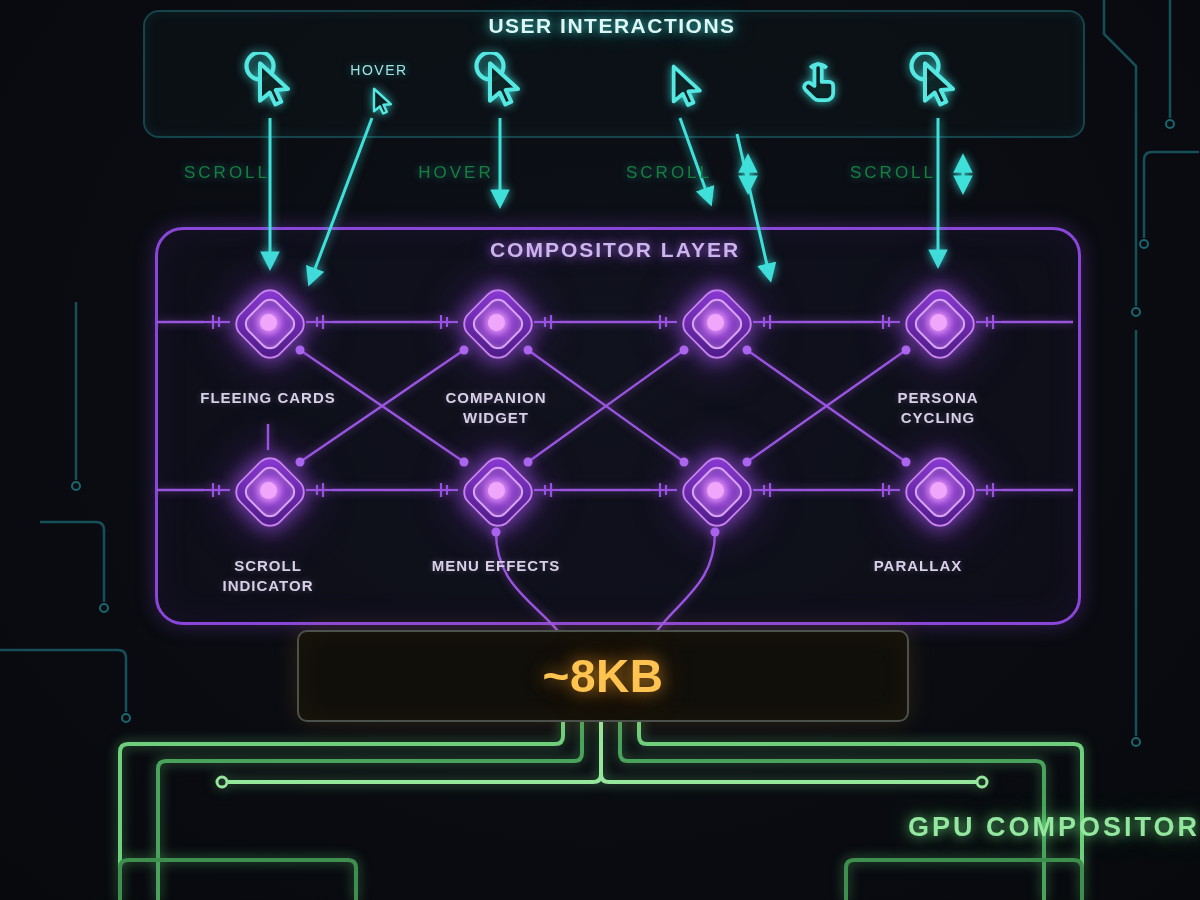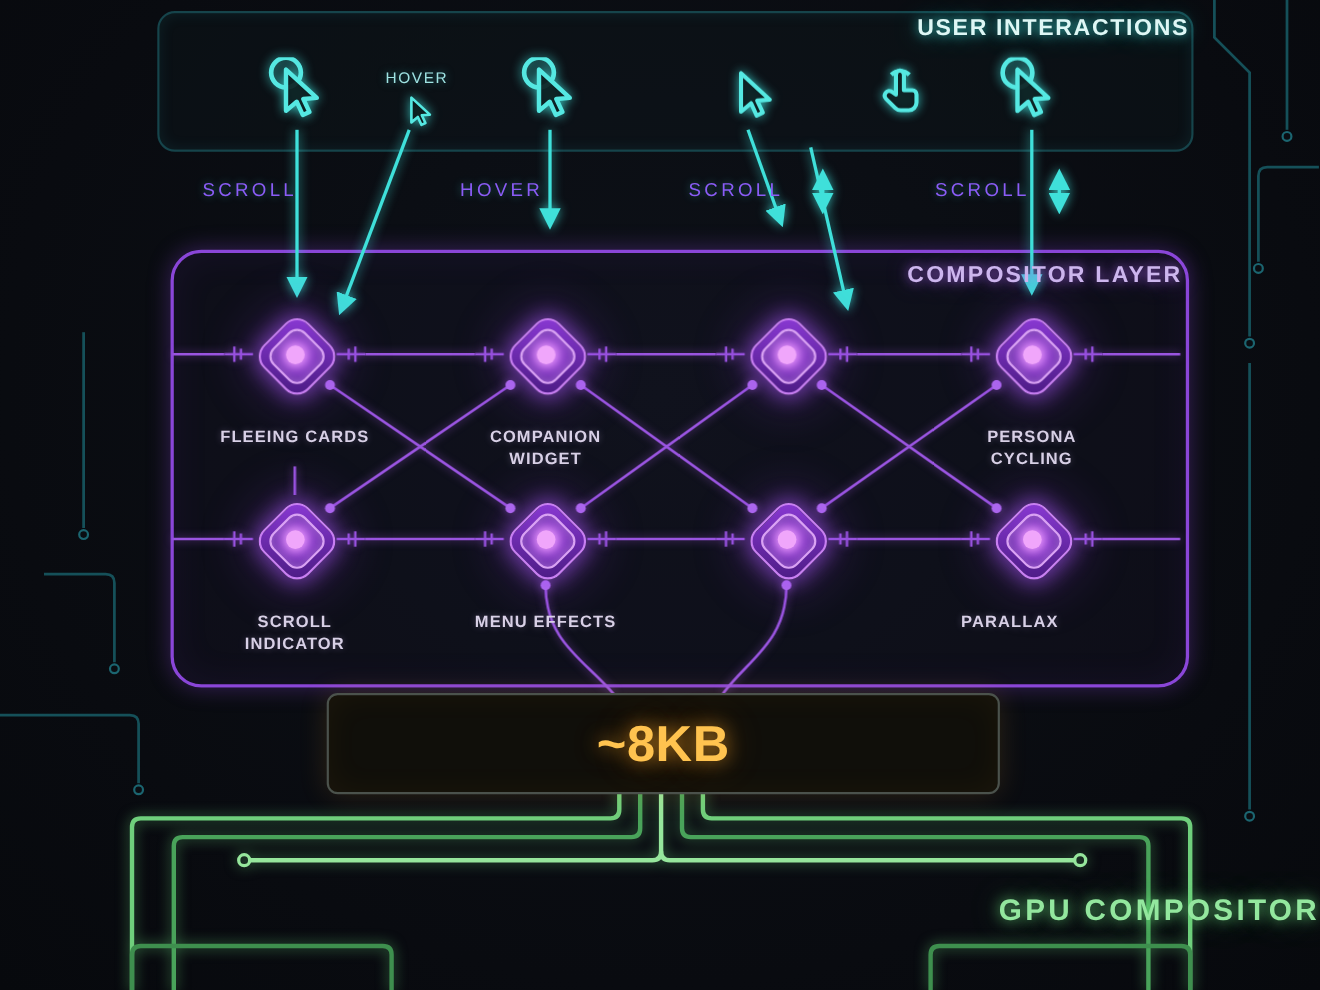--- a/index.html
+++ b/index.html
@@ -19,35 +19,35 @@
     border:2px solid #16444b;border-radius:16px;
     background:rgba(13,22,26,.45);z-index:1;
     box-shadow:0 0 14px rgba(40,160,170,.12) inset;
   }
   #component-panel{
     position:absolute;left:155px;top:227px;width:920px;height:392px;
     border:3px solid #8a46d8;border-radius:28px;
     background:rgba(26,20,42,.28);z-index:1;
     box-shadow:0 0 20px rgba(138,70,216,.35), inset 0 0 36px rgba(138,70,216,.08);
   }
-  .panel-title{position:absolute;text-align:right;font-weight:bold;z-index:3;}
+  .panel-title{position:absolute;text-align:center;font-weight:bold;z-index:3;}
   #ui-title{left:143px;top:14px;width:938px;font-size:21px;letter-spacing:1.5px;color:#def7f5;
     text-shadow:0 0 10px rgba(62,230,224,.85),0 0 24px rgba(62,230,224,.45);}
   #component-title{left:155px;top:238px;width:920px;font-size:21px;letter-spacing:2px;color:#cdb6ee;
     text-shadow:0 0 10px rgba(172,104,240,.8),0 0 22px rgba(172,104,240,.4);}
 
   
   .icon{position:absolute;z-index:3;}
   .icon svg{filter:drop-shadow(0 0 5px rgba(63,224,218,.85));}
   .icon path,.icon circle{stroke:#55e8e2;stroke-width:1.6;fill:rgba(8,14,16,.85);stroke-linejoin:round;}
   .icon .ring, .icon .arc{fill:none;stroke-width:1.7;}
   #hover-label{position:absolute;left:341px;top:62px;width:76px;text-align:center;font-size:14px;
     letter-spacing:1.5px;color:#9fe3e3;z-index:3;text-shadow:0 0 8px rgba(64,210,214,.5);}
 
-  .evt-label{position:absolute;font-size:17px;letter-spacing:3px;color:#8b5cf6;text-align:center;
+  .evt-label{position:absolute;font-size:17px;letter-spacing:3px;color:#15803d;text-align:center;
     z-index:3;text-shadow:0 0 8px rgba(64,210,214,.45);}
 
   
   .node{position:absolute;width:76px;height:76px;z-index:3;}
   .diamond{position:absolute;left:11px;top:11px;width:54px;height:54px;transform:rotate(45deg);
     border-radius:15px;background:linear-gradient(135deg,#8c3ad6 0%,#4a1a82 100%);
     border:2.5px solid #c87ff2;
     box-shadow:0 0 18px 4px rgba(168,85,247,.55),0 0 44px 12px rgba(140,58,214,.25);}
   .diamond-inner{position:absolute;inset:6px;border-radius:11px;border:2px solid rgba(236,183,255,.85);
     background:radial-gradient(circle at 50% 45%, #a94fe6 0%, #6d2bb0 75%);

